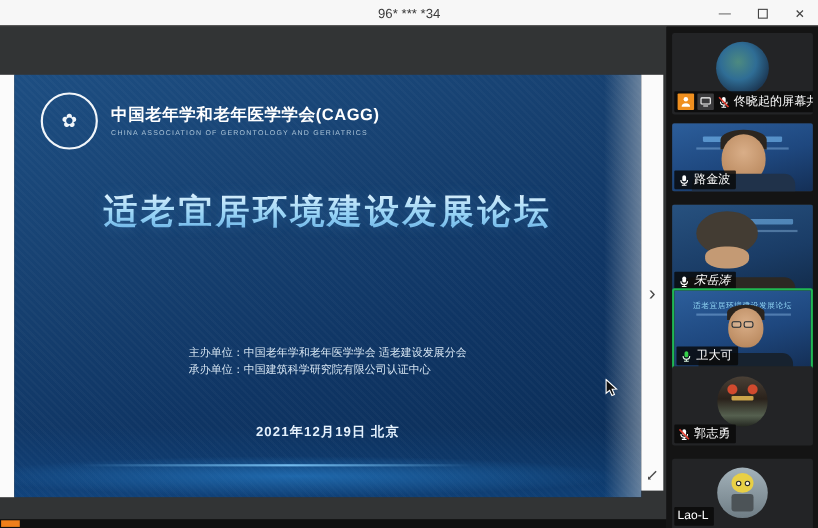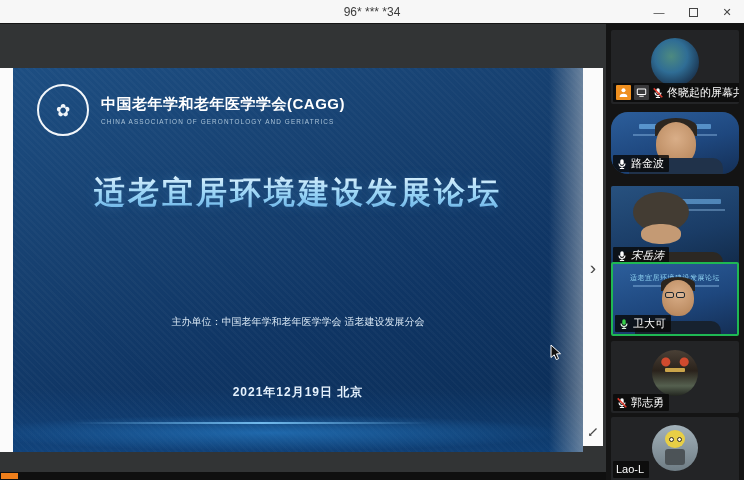--- a/index.html
+++ b/index.html
@@ -58,24 +58,24 @@
 
   .cursor { position:absolute; left:550px; top:320px; }
 
   .bottom-bar { position:absolute; left:0; top:448px; width:606px; height:8px; background:#0f0f0f; }
   .orange-ind { position:absolute; left:1px; top:1px; width:17px; height:6px; background:#ef7f1b; }
 
   
   .sidebar { position:absolute; left:606px; top:24px; width:138px; height:456px; background:#141414; }
   .thumb { position:absolute; left:5px; width:128px; background:#232426; border-radius:2px; overflow:hidden; }
   .t1 { top:6px;  height:74px; }
-  .t2 { top:88px; height:62px;border-radius:17px; }
+  .t2 { top:88px; height:62px; }
   .t3 { top:162px; height:80px;font-style:italic; }
   .t4 { top:238px; height:74px; border:2px solid #1fb853; }
-  .t5 { top:317px; height:72px; }
+  .t5 { top:309px; height:72px; }
   .t6 { top:393px; height:63px; border-radius:2px 2px 0 0;padding-left:28px; }
 
   .vidbg { position:absolute; inset:0;
     background:linear-gradient(165deg,#2c5e9b 0%,#1e477e 55%,#142f56 100%); }
   .vid-caption { position:absolute; left:0; top:9px; width:100%; text-align:center;
     font-size:7px; color:#8fd3f2; letter-spacing:0.5px; }
   .deco-bar { position:absolute; height:5px; border-radius:1px; background:rgba(130,200,255,0.55); }
   .deco-thin { position:absolute; height:2px; background:rgba(170,215,255,0.35); }
 
   .avatar { position:absolute; left:50%; transform:translateX(-50%); border-radius:50%; }
@@ -140,20 +140,21 @@
           </div>
         <div>
           <div class="org-cn">中国老年学和老年医学学会(CAGG)</div>
           <div class="org-en">CHINA ASSOCIATION OF GERONTOLOGY AND GERIATRICS</div>
         </div>
       </div>
       <div class="slide-title">适老宜居环境建设发展论坛</div>
       <div class="organizers">
         <div class="org-inner">
           <div>主办单位：中国老年学和老年医学学会  适老建设发展分会</div>
+          <div>承办单位：中国建筑科学研究院有限公司认证中心</div>
         </div>
       </div>
       <div class="slide-date">2021年12月19日  北京</div>
       <div class="glow"></div>
       <div class="streak"></div>
       <div class="slide-rfade"></div>
     </div>
 
     <div class="right-strip">
       <div class="next-arrow">›</div>

